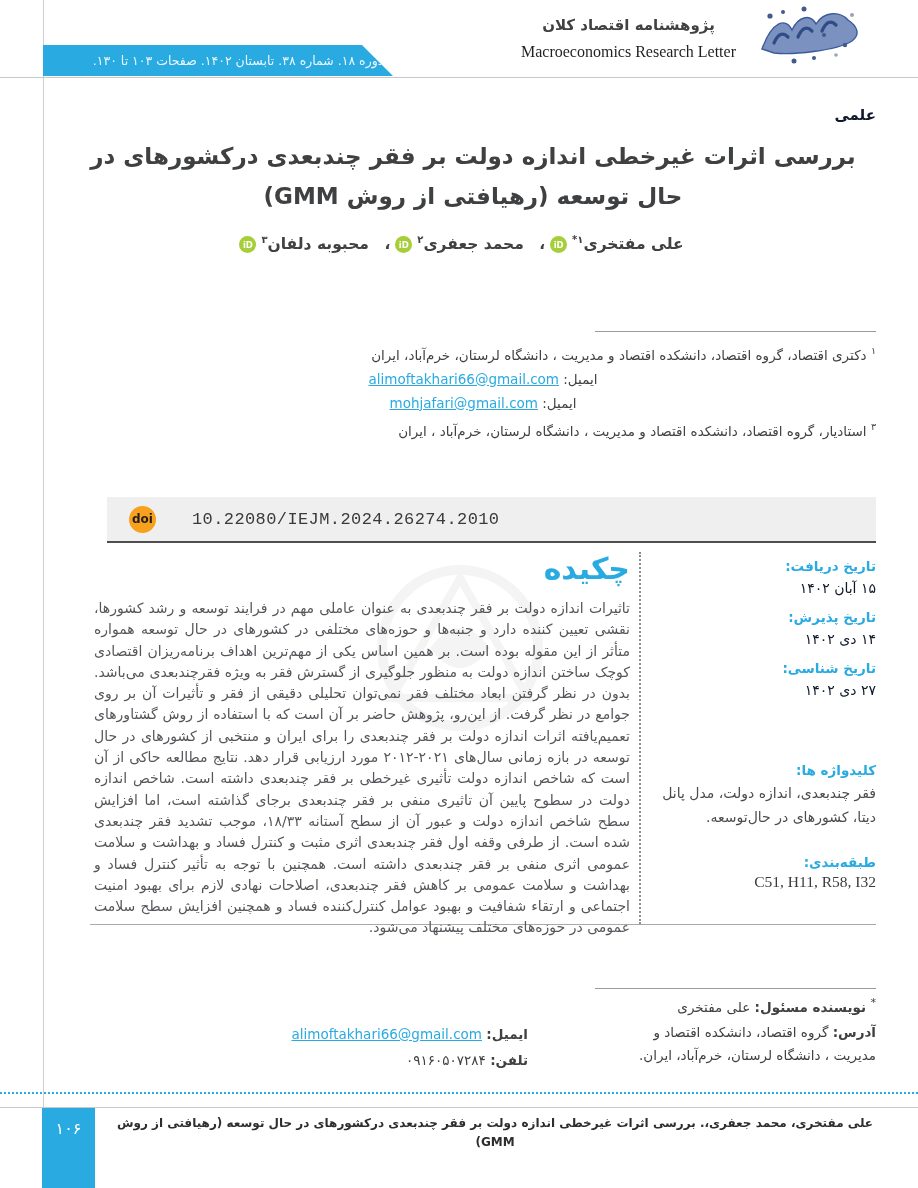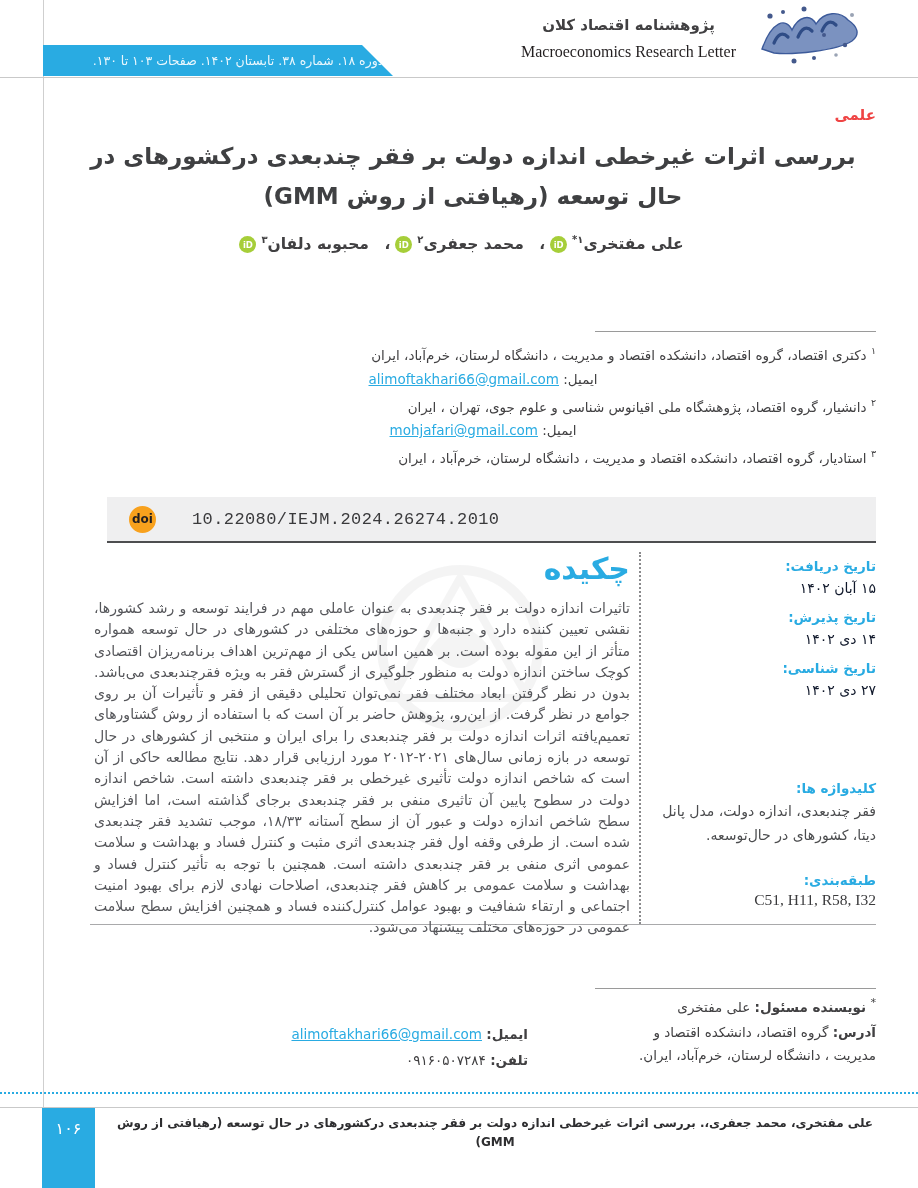--- a/index.html
+++ b/index.html
@@ -19,21 +19,21 @@
   .banner span{padding-left:26px;}
 
   
   .jnames{right:182px;top:16px;text-align:center;direction:rtl;}
   .jname-fa{font-size:15px;font-weight:bold;color:#414042;margin-bottom:9px;}
   .jname-en{font-family:"Liberation Serif",serif;font-size:16px;color:#231f20;direction:ltr;}
 
   .logo{right:48px;top:3px;}
 
   
-  .atype{right:42px;top:106px;color:#ef4444;font-weight:bold;font-size:15px;direction:rtl;}
+  .atype{right:42px;top:106px;color:#0f172a;font-weight:bold;font-size:15px;direction:rtl;}
   .title{left:70px;right:42px;top:136px;text-align:center;direction:rtl;
          font-size:23px;font-weight:bold;line-height:40px;color:#3f4042;}
   .authors{left:0;right:0;top:234px;text-align:center;direction:rtl;
            font-size:15.5px;font-weight:bold;color:#414042;}
   .authors sup{font-size:10px;font-weight:bold;}
   .orcid{display:inline-flex;width:17px;height:17px;border-radius:50%;background:#a6ce39;
          color:#ffffff;font-size:8.5px;font-weight:bold;align-items:center;
          justify-content:center;vertical-align:middle;margin:0 5px;}
   .sep{margin-left:10px;}
 
@@ -59,21 +59,21 @@
   .absrow{left:90px;right:42px;top:552px;height:373px;display:flex;direction:ltr;
           border-bottom:1px solid #a9a9ab;box-sizing:border-box;}
   .absmain{flex:1;direction:rtl;padding-left:4px;}
   .abshead{color:#29abe2;font-size:30px;font-weight:bold;text-align:right;
            margin:0 0 12px 0;line-height:34px;}
   .abstext{font-size:14px;line-height:21.3px;text-align:justify;color:#55565a;}
   .absdiv{width:0;border-left:2px dotted #8a8a8c;margin:0 9px 0 9px;}
   .sidebar{width:226px;direction:rtl;padding-top:3px;}
   .side-label{color:#29abe2;font-weight:bold;font-size:13.5px;line-height:22px;}
   .side-value{font-size:14px;line-height:22px;color:#0f172a;margin-bottom:7px;}
-  .kw-block{margin-top:76px;}
+  .kw-block{margin-top:58px;}
   .kw-text{font-size:14px;line-height:24px;color:#4b4c4e;}
   .cls-block{margin-top:22px;}
   .cls-value{font-family:"Liberation Serif",serif;font-size:15.5px;color:#3a3a3c;
              direction:ltr;text-align:right;}
 
   .watermark{left:350px;top:548px;opacity:.06;}
 
   
   .corr-rule{right:42px;top:988px;width:281px;height:1px;background:#9a9a9a;}
   .corr-note{right:42px;top:996px;direction:rtl;font-size:13.5px;color:#414042;}
@@ -140,21 +140,20 @@
 <div class="abs authors">
   <span><span>علی مفتخری</span><sup>۱*</sup></span><span class="orcid">iD</span><span class="sep">،</span>
   <span><span>محمد جعفری</span><sup>۲</sup></span><span class="orcid">iD</span><span class="sep">،</span>
   <span><span>محبوبه دلفان</span><sup>۳</sup></span><span class="orcid">iD</span>
 </div>
 
 <div class="abs aff-rule"></div>
 <div class="abs affs">
   <div class="aff-line"><sup>۱</sup> <span>دکتری اقتصاد، گروه اقتصاد، دانشکده اقتصاد و مدیریت ، دانشگاه لرستان، خرم‌آباد، ایران</span></div>
   <div class="email-line"><span>ایمیل:</span> <a class="mail" href="#">alimoftakhari66@gmail.com</a></div>
-  <div class="aff-line"><sup>۲</sup> <span>دانشیار، گروه اقتصاد، پژوهشگاه ملی اقیانوس شناسی و علوم جوی، تهران ، ایران</span></div>
   <div class="email-line"><span>ایمیل:</span> <a class="mail" href="#">mohjafari@gmail.com</a></div>
   <div class="aff-line"><sup>۳</sup> <span>استادیار، گروه اقتصاد، دانشکده اقتصاد و مدیریت ، دانشگاه لرستان، خرم‌آباد ، ایران</span></div>
 </div>
 
 <div class="abs doi">
   <span class="doi-badge">doi</span>
   <span class="doi-num">10.22080/IEJM.2024.26274.2010</span>
 </div>
 
 <div class="abs absrow">

